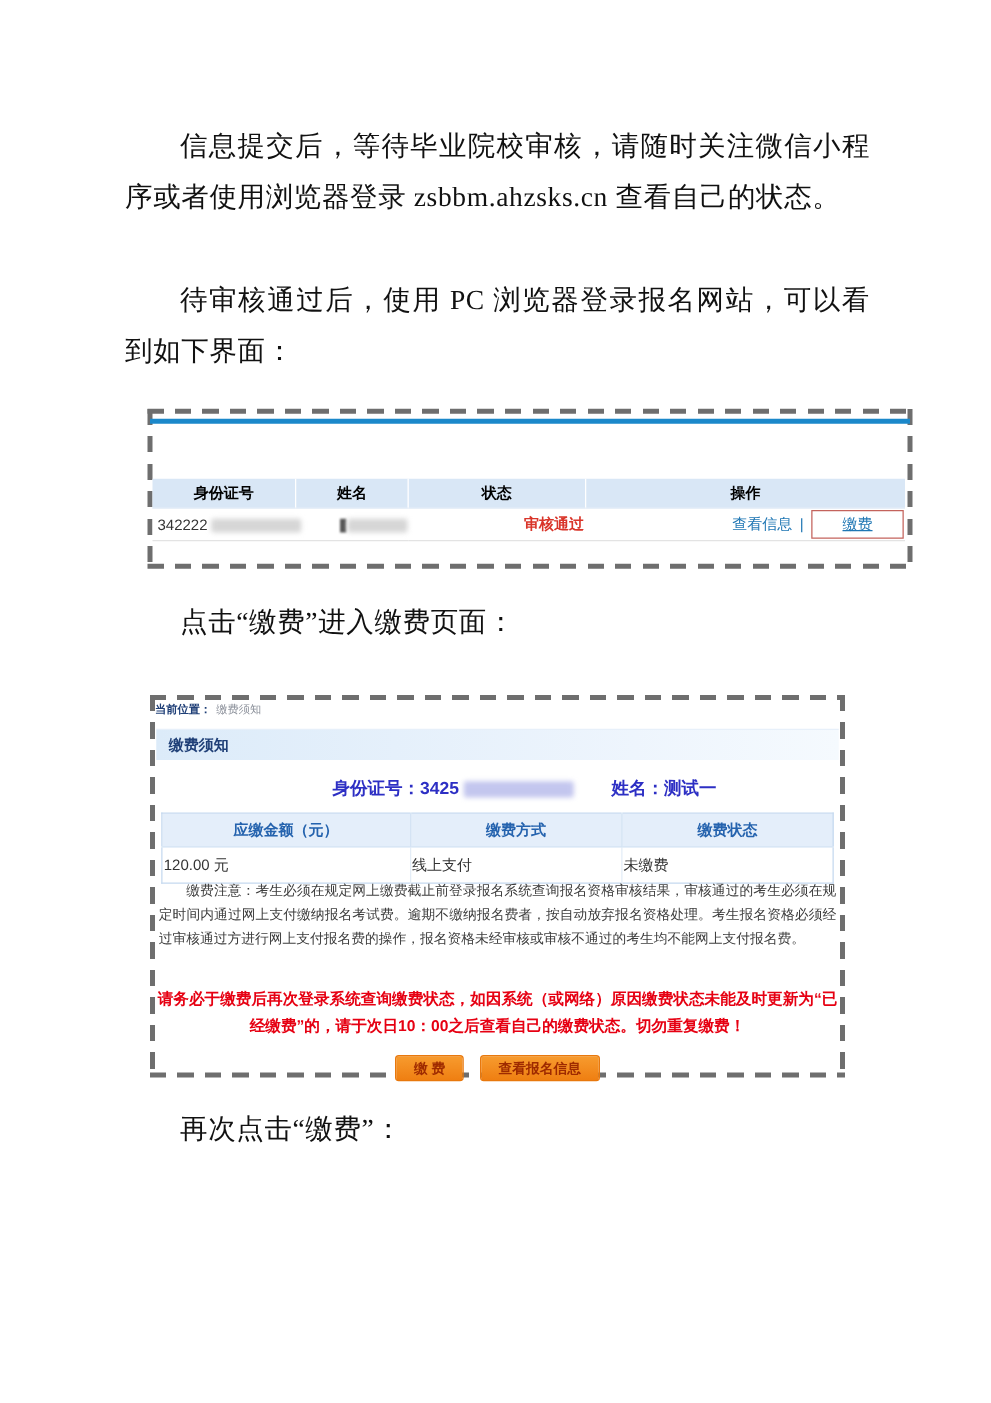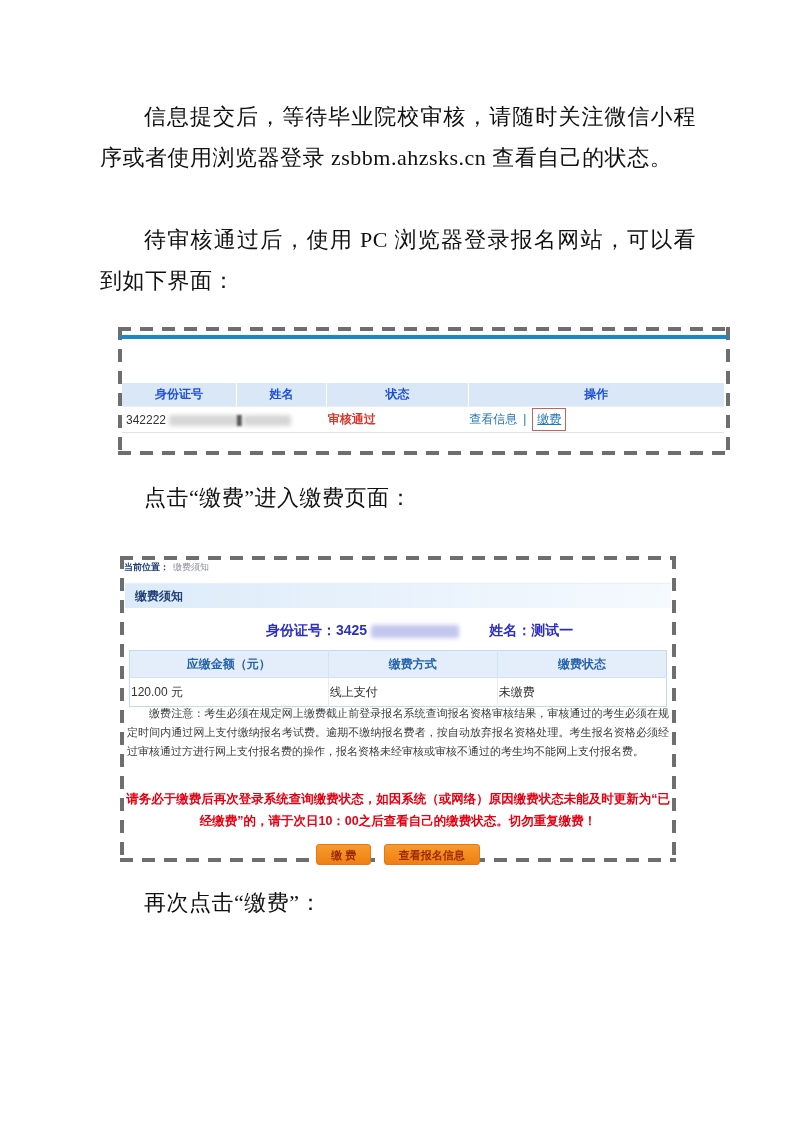--- a/index.html
+++ b/index.html
@@ -27,37 +27,37 @@
   
   .s1-blueline{position:absolute;left:2px;right:2px;top:8px;height:4px;background:#1b88ca;}
   .s1-crumb{
     position:absolute;left:5px;right:5px;top:26px;height:24px;line-height:24px;
     background:#f3f8fc;font-size:12px;color:#20406f;padding-left:14px;box-sizing:border-box;
   }
   .crumb-label{font-weight:bold;color:#1f3f77;}
   .crumb-value{color:#33527e;margin-left:6px;}
   .s1-table{position:absolute;left:4px;right:6px;top:56px;border-collapse:collapse;width:602px;table-layout:fixed;}
   .s1-table th{
-    background:#d9e7f6;color:#1d4ed8;font-size:12px;font-weight:bold;height:21px;
+    background:#d9e7f6;color:#000000;font-size:12px;font-weight:bold;height:21px;
     border-right:1px solid #ffffff;border-bottom:1px solid #e6eef7;text-align:center;
   }
   .s1-table th:last-child{border-right:none;}
   .s1-table td{
-    height:23px;font-size:12px;color:#333;text-align:left;background:#fff;
+    height:23px;font-size:12px;color:#333;text-align:right;background:#fff;
     border-bottom:1px solid #e3e3e3;
   }
   .s1-id-cell{text-align:left !important;padding-left:4px;white-space:nowrap;}
   .blur{display:inline-block;vertical-align:middle;background:#d6d6d6;filter:blur(2px);border-radius:2px;}
   .blur-id{width:72px;height:11px;margin-left:3px;}
   .blur-name{width:48px;height:11px;}
   .name-mark{display:inline-block;vertical-align:middle;width:5px;height:11px;background:#555;filter:blur(1px);margin-right:1px;}
   .status-red{color:#d9352a;font-weight:bold;}
   .op-link{color:#2077b4;cursor:pointer;margin-top:17px;}
   .op-sep{color:#2077b4;margin:0 6px;}
-  .pay-boxed{display:inline-block;border:1px solid #c4635c;padding:2px 4px;color:#2077b4;cursor:pointer;text-decoration:underline;}
+  .pay-boxed{display:inline-block;border:1px solid #c4635c;padding:2px 24px;color:#2077b4;cursor:pointer;text-decoration:underline;}
   
   .s2-crumb{position:absolute;left:4px;top:5px;font-size:9px;line-height:12px;color:#1f3f77;}
   .s2-crumb .crumb-value{color:#8a8f99;margin-left:4px;}
   .s2-titlebar{
     position:absolute;left:5px;right:5px;top:27px;height:25px;line-height:25px;
     background:linear-gradient(to right,#dcebf9,#eef5fd 70%,#f5fafe);
     border-top:1px solid #e7f0fa;font-size:12px;font-weight:bold;color:#1f3f77;
     padding-left:10px;box-sizing:border-box;
   }
   .s2-idline{

